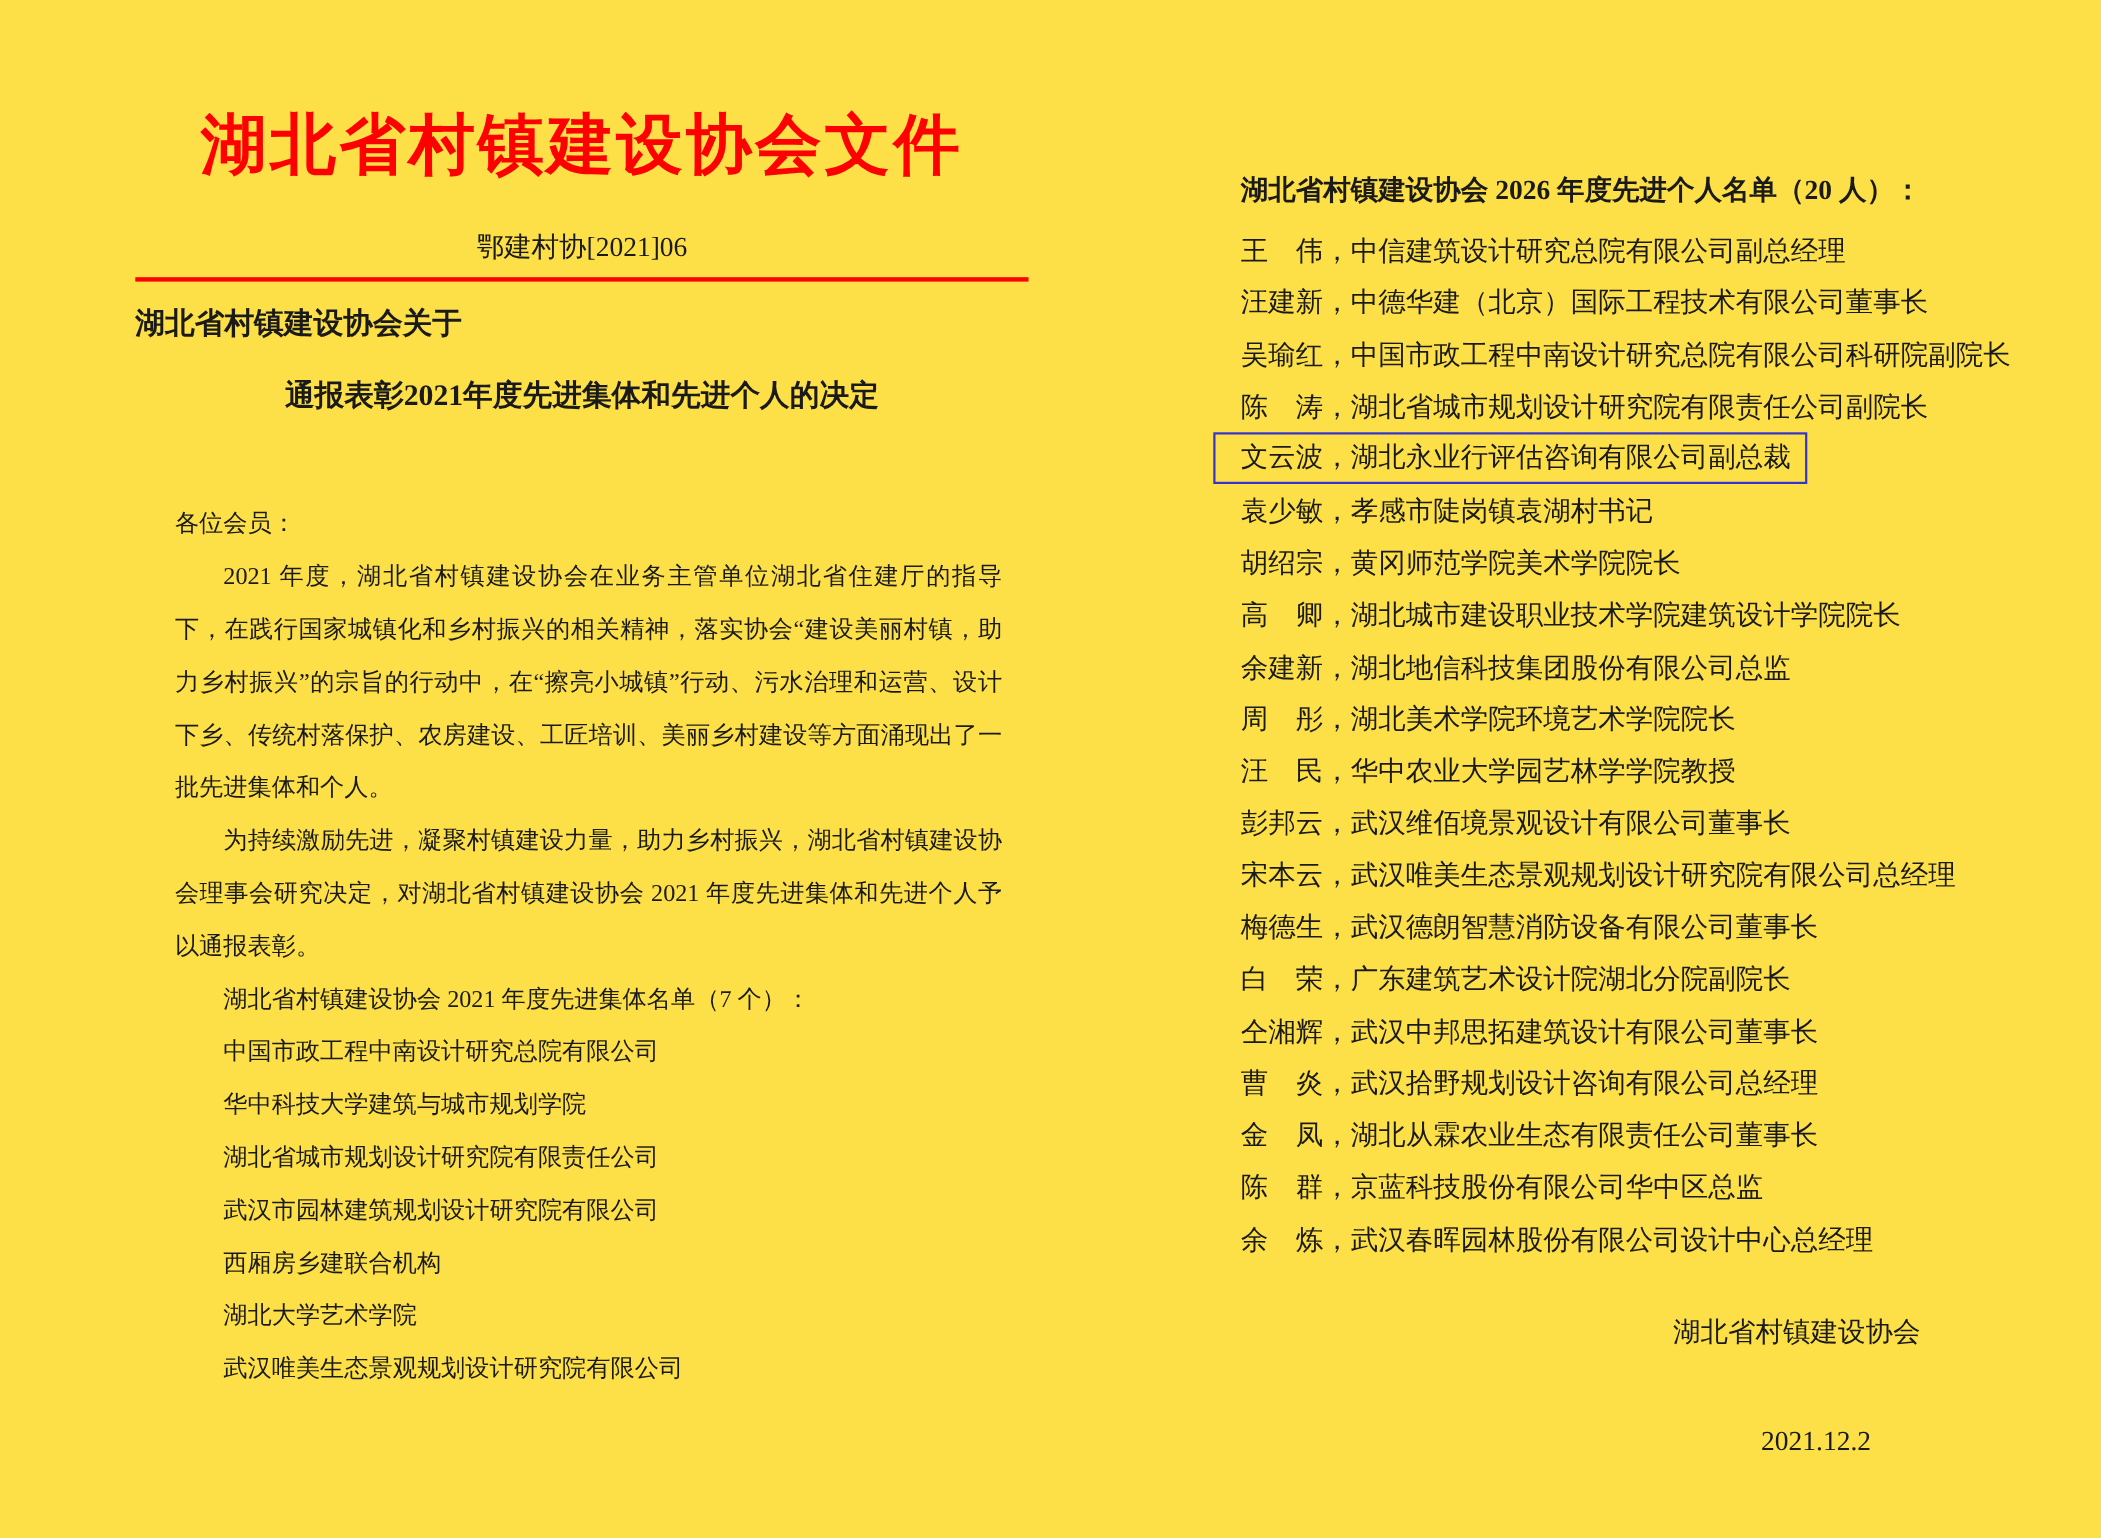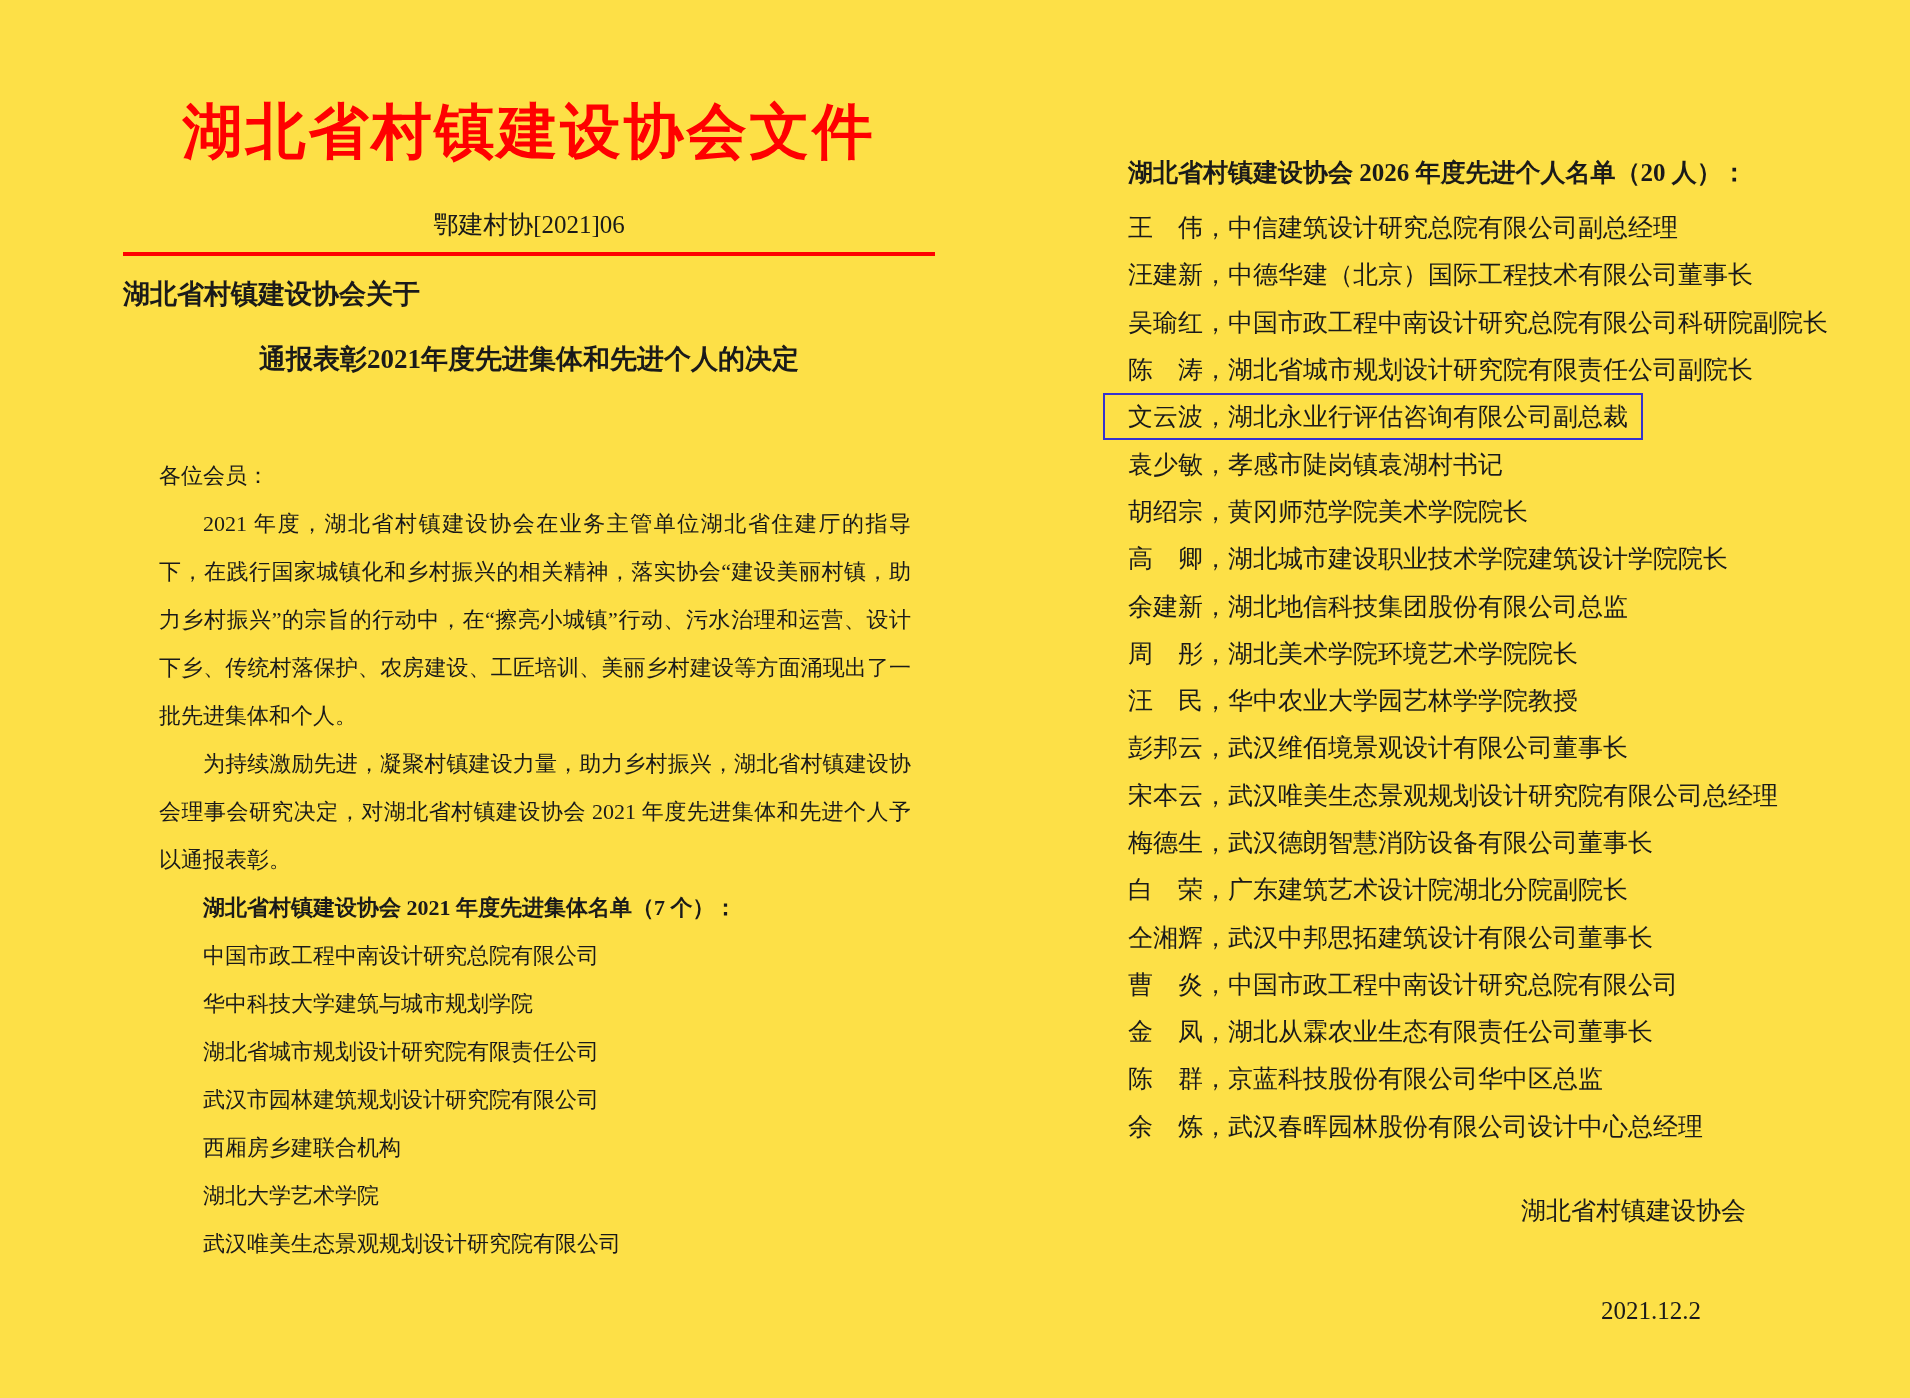--- a/index.html
+++ b/index.html
@@ -38,21 +38,21 @@
   .doc-title-2{
     position:absolute;top:341px;left:0;width:100%;
     text-align:center;font-size:27px;font-weight:bold;
   }
   .body-text{
     position:absolute;top:452px;left:36px;width:752px;
     font-size:22px;line-height:48px;text-align:justify;
   }
   .salutation{line-height:48px;}
   .para{text-indent:2em;margin:0;}
-  .collectives-heading{font-weight:bold;text-indent:2em;line-height:48px;}
+  .collectives-heading{font-weight:normal;text-indent:2em;line-height:48px;}
   .collectives .list-row{line-height:48px;text-indent:2em;}
 
   
   .right-col{position:absolute;left:1128px;top:0;width:650px;height:1398px;}
   .individuals-heading{
     position:absolute;top:156px;left:0;width:100%;
     font-size:25px;font-weight:bold;white-space:nowrap;
   }
   .individuals{
     position:absolute;top:204px;left:0;width:100%;
@@ -151,21 +151,21 @@
         <div class="list-row">
           <span>梅德生，武汉德朗智慧消防设备有限公司董事长</span>
         </div>
         <div class="list-row">
           <span>白　荣，广东建筑艺术设计院湖北分院副院长</span>
         </div>
         <div class="list-row">
           <span>仝湘辉，武汉中邦思拓建筑设计有限公司董事长</span>
         </div>
         <div class="list-row">
-          <span>曹　炎，中国市政工程中南设计研究总院有限公司</span>
+          <span>曹　炎，武汉拾野规划设计咨询有限公司总经理</span>
         </div>
         <div class="list-row">
           <span>金　凤，湖北从霖农业生态有限责任公司董事长</span>
         </div>
         <div class="list-row">
           <span>陈　群，京蓝科技股份有限公司华中区总监</span>
         </div>
         <div class="list-row">
           <span>余　炼，武汉春晖园林股份有限公司设计中心总经理</span>
         </div>

